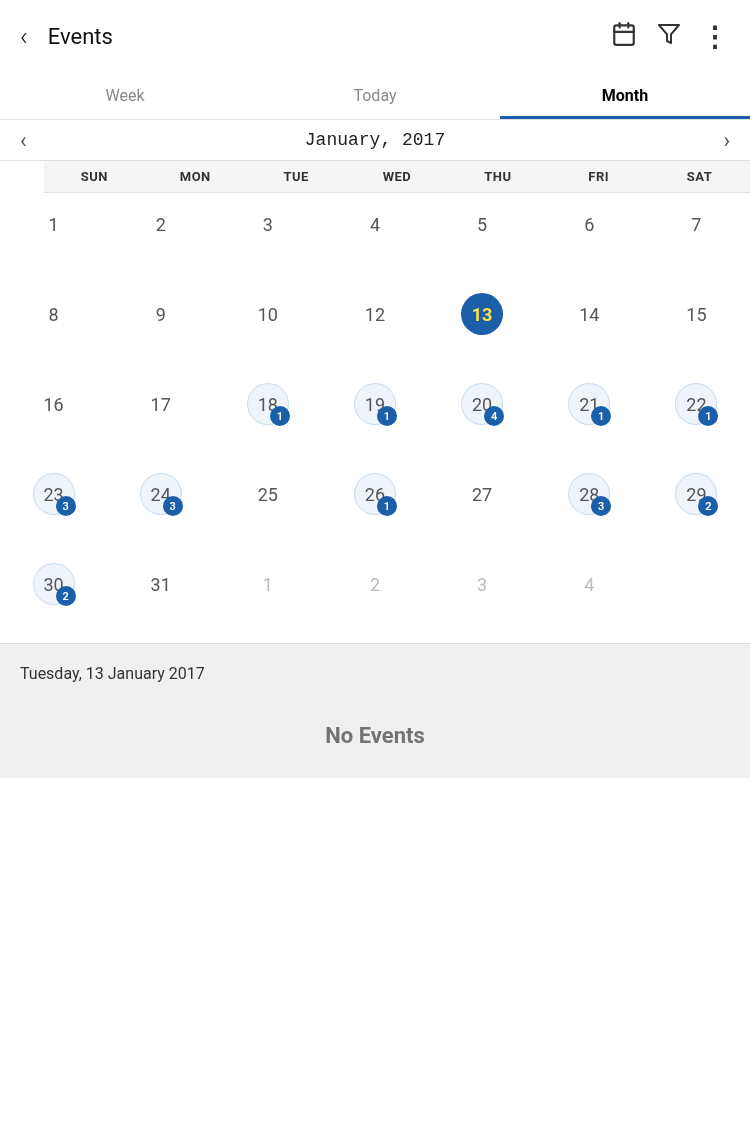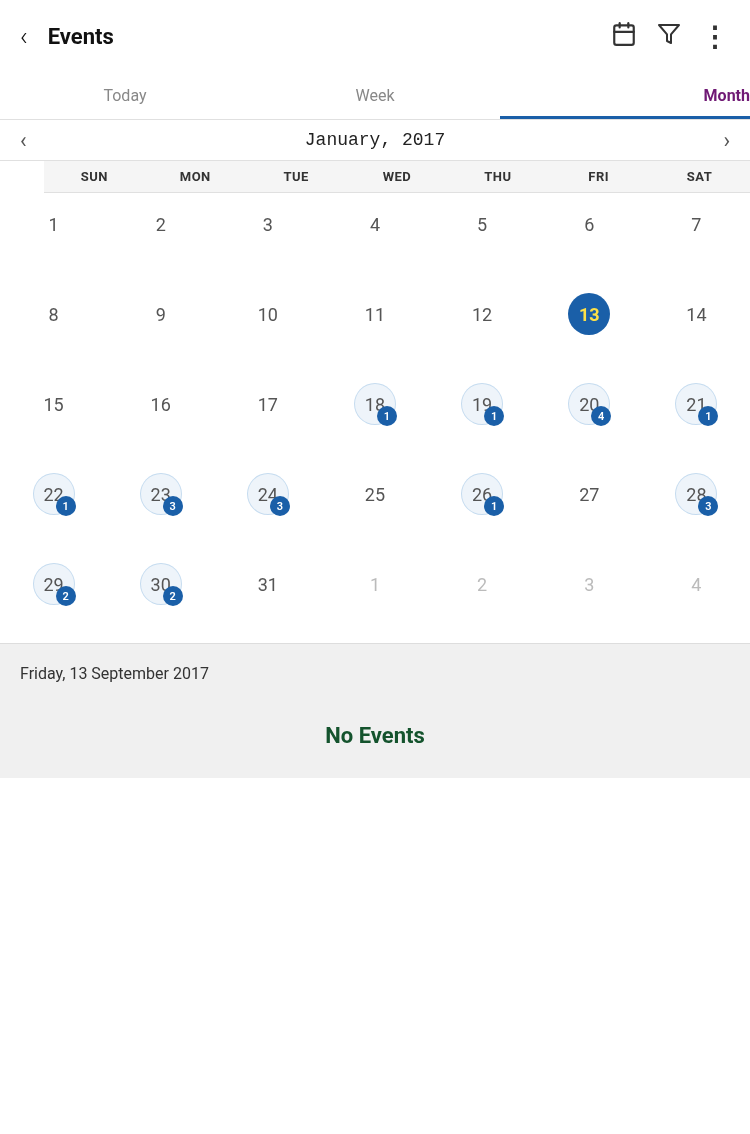--- a/index.html
+++ b/index.html
@@ -19,21 +19,21 @@
       padding: 16px 20px;
       background: #fff;
       height: 72px;
     }
     .header-left {
       display: flex;
       align-items: center;
     }
     .header-title {
       font-size: 22px;
-      font-weight: 700;
+      font-weight: 400;
       color: #111;
       margin-left: 20px;
       text-align: center;
     }
     .header-icons {
       display: flex;
       align-items: center;
       gap: 20px;
     }
     .header-icon {
@@ -57,23 +57,22 @@
     .tab {
       flex: 1;
       text-align: center;
       padding: 14px 0;
       font-size: 16px;
       color: #888;
       cursor: pointer;
       position: relative;
     }
     .tab.active {
-      color: #701a75;
+      color: #000000;
       font-weight: 700;
-      text-align: right;
     }
     .tab.active::after {
       content: '';
       position: absolute;
       bottom: 0;
       left: 0;
       right: 0;
       height: 3px;
       background: #1a5fa8;
     }
@@ -185,21 +184,21 @@
     }
     .selected-date {
       font-size: 16px;
       color: #333;
       margin-bottom: 20px;
     }
     .no-events {
       text-align: center;
       font-size: 22px;
       font-weight: 700;
-      color: #14532d;
+      color: #737373;
       padding: 20px 0;
     }
   </style>
 </head>
 <body>
 
 <div class="header">
   <div class="header-left">
     <span class="back-arrow">‹</span>
     <span class="header-title">Events</span>
@@ -218,22 +217,22 @@
       
       <svg width="24" height="24" viewBox="0 0 24 24" fill="none" stroke="#333" stroke-width="2" stroke-linecap="round" stroke-linejoin="round">
         <polygon points="22 3 2 3 10 12.46 10 19 14 21 14 12.46 22 3"></polygon>
       </svg>
     </span>
     <span class="header-icon" style="font-size:28px; font-weight:700; letter-spacing:1px; color:#333;">⋮</span>
   </div>
 </div>
 
 <div class="tabs">
+  <div class="tab">Week</div>
   <div class="tab">Today</div>
-  <div class="tab">Week</div>
   <div class="tab active">Month</div>
 </div>
 
 <div class="month-nav">
   <span class="month-nav-arrow left">‹</span>
   <span class="month-nav-title">January, 2017</span>
   <span class="month-nav-arrow right">›</span>
 </div>
 
 <div class="day-headers">
@@ -271,23 +270,20 @@
     <div class="calendar-cell">
       <div class="day-number">8</div>
     </div>
     <div class="calendar-cell">
       <div class="day-number">9</div>
     </div>
     <div class="calendar-cell">
       <div class="day-number">10</div>
     </div>
     <div class="calendar-cell">
-      <div class="day-number">11</div>
-    </div>
-    <div class="calendar-cell">
       <div class="day-number">12</div>
     </div>
     <div class="calendar-cell">
       <div class="day-number today">13</div>
     </div>
     <div class="calendar-cell">
       <div class="day-number">14</div>
     </div>
     <div class="calendar-cell">
       <div class="day-number">15</div>
@@ -348,15 +344,15 @@
     </div>
     <div class="calendar-cell">
       <div class="day-number other-month">3</div>
     </div>
     <div class="calendar-cell">
       <div class="day-number other-month">4</div>
     </div>
   </div>
 
 <div class="bottom-panel">
-  <div class="selected-date">Friday, 13 September 2017</div>
+  <div class="selected-date">Tuesday, 13 January 2017</div>
   <div class="no-events">No Events</div>
 </div>
 
 </body></html>

